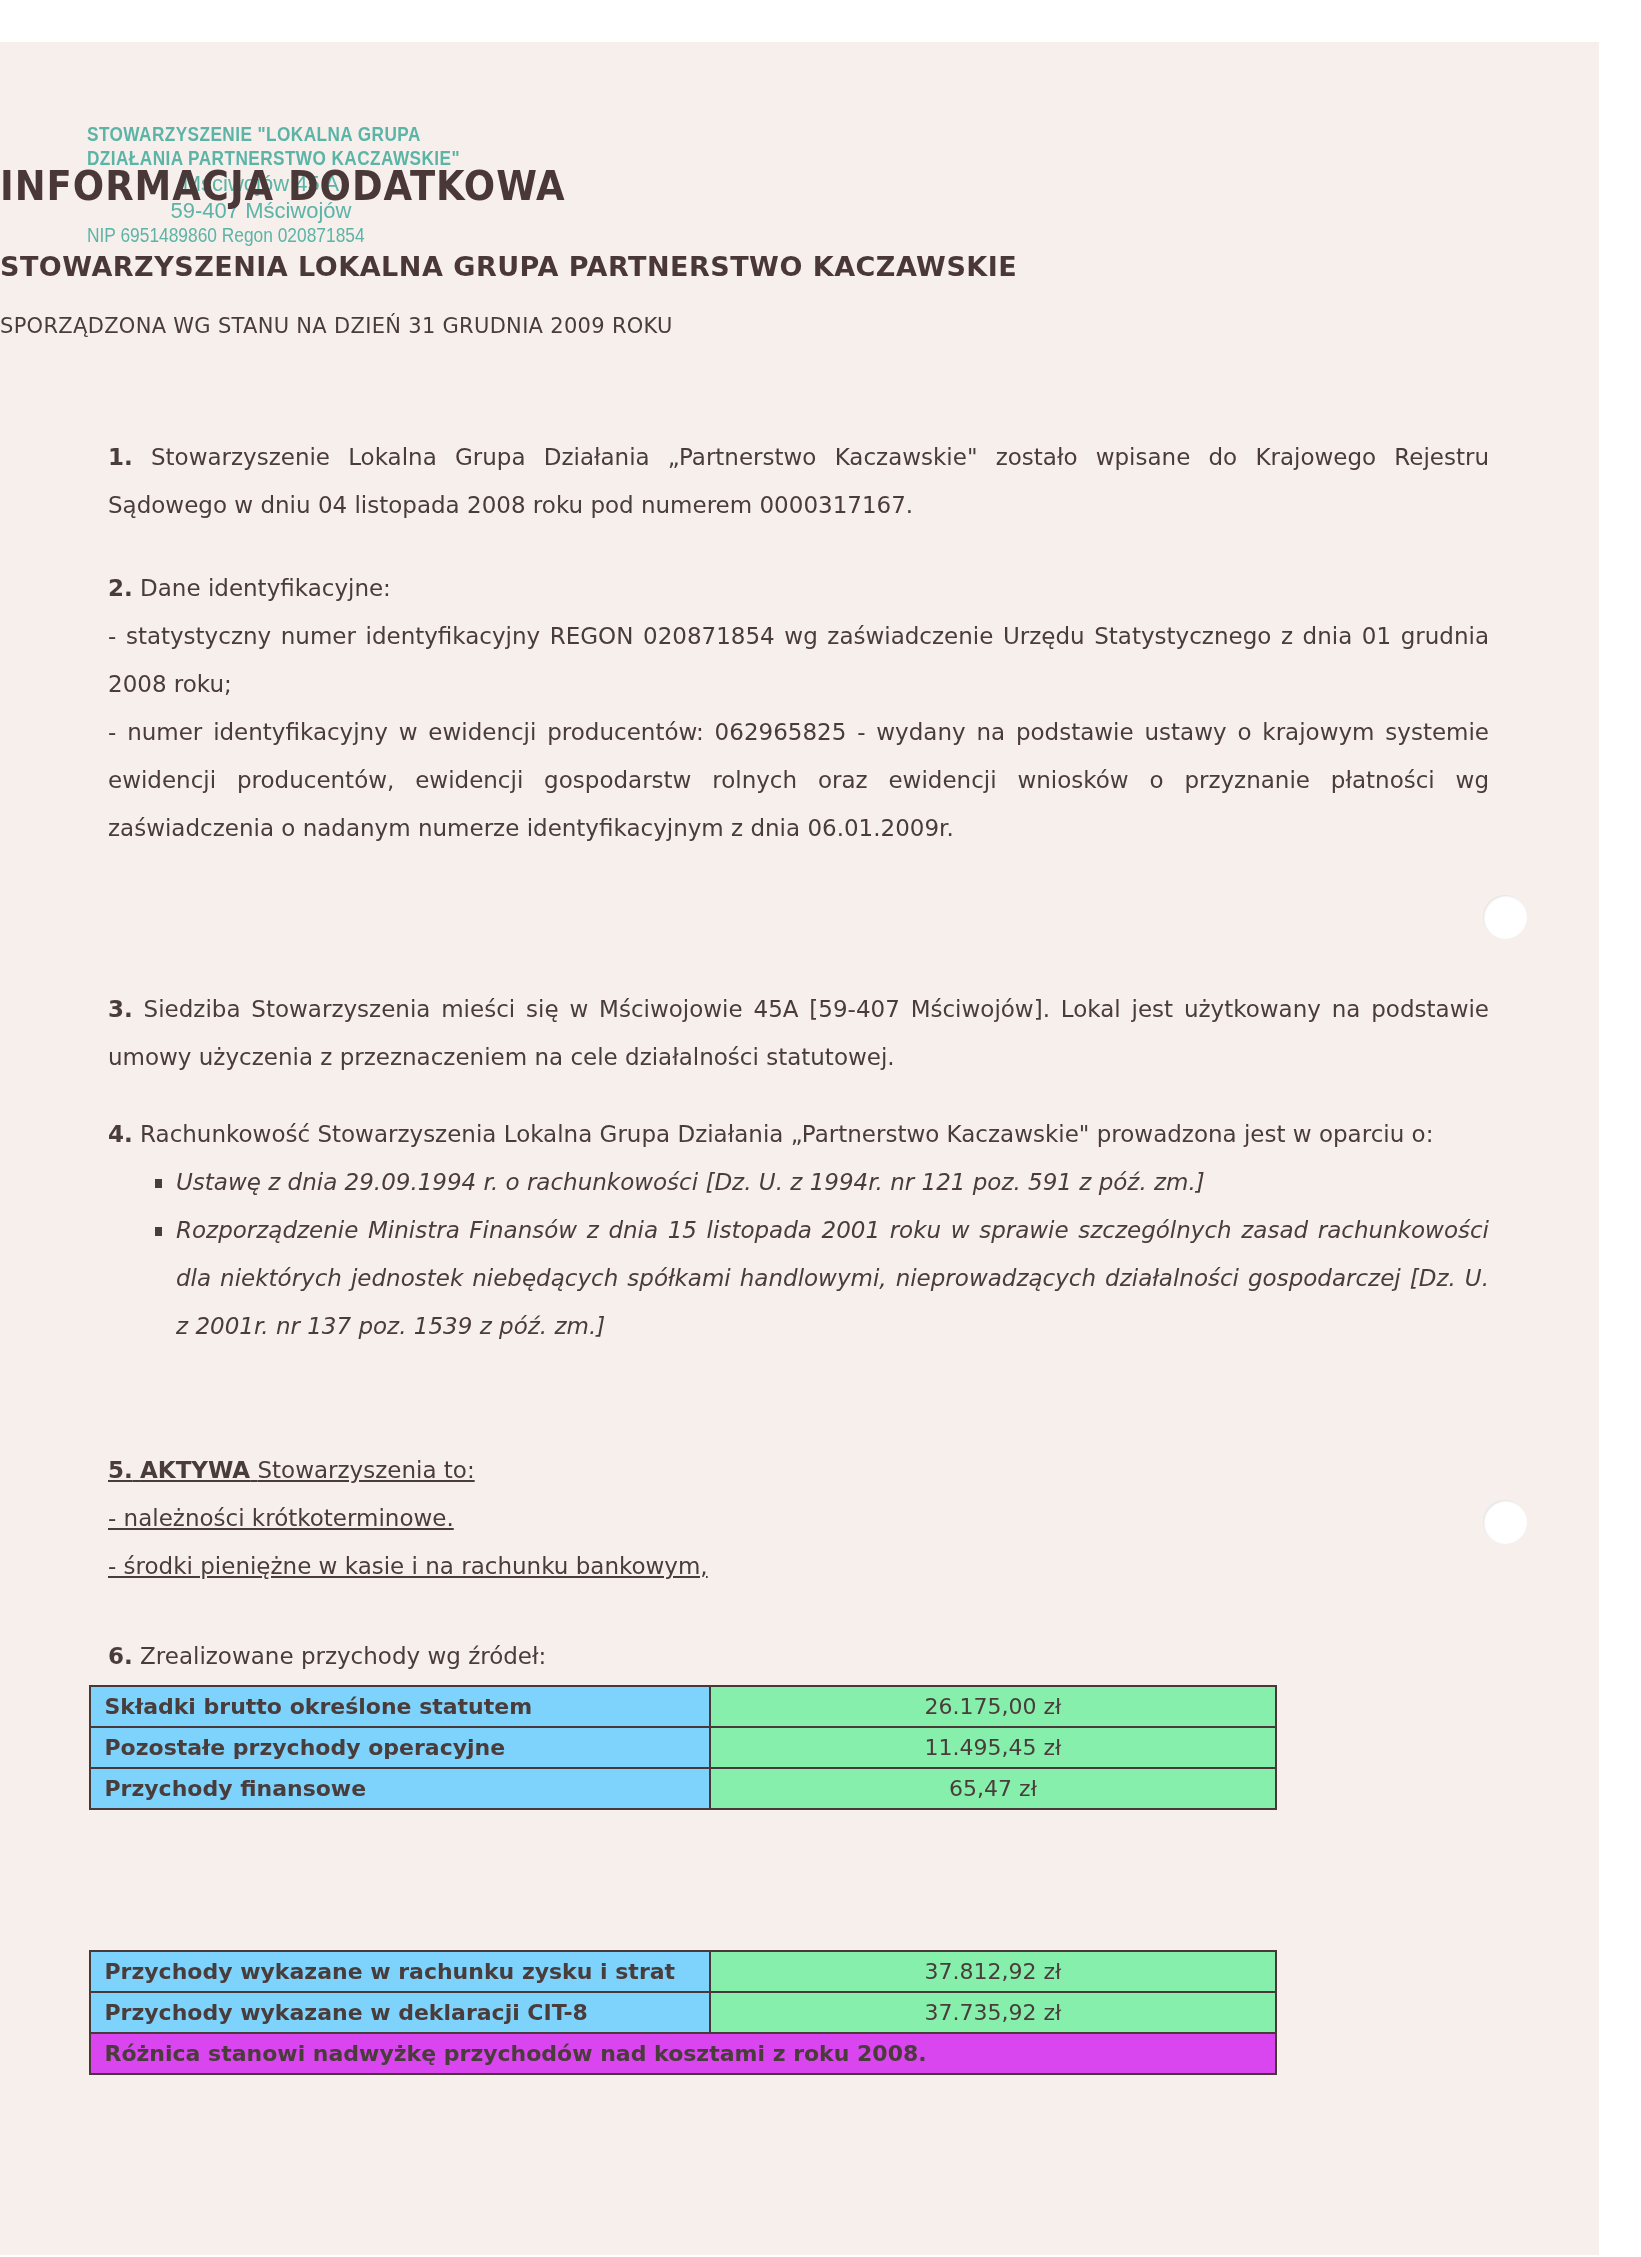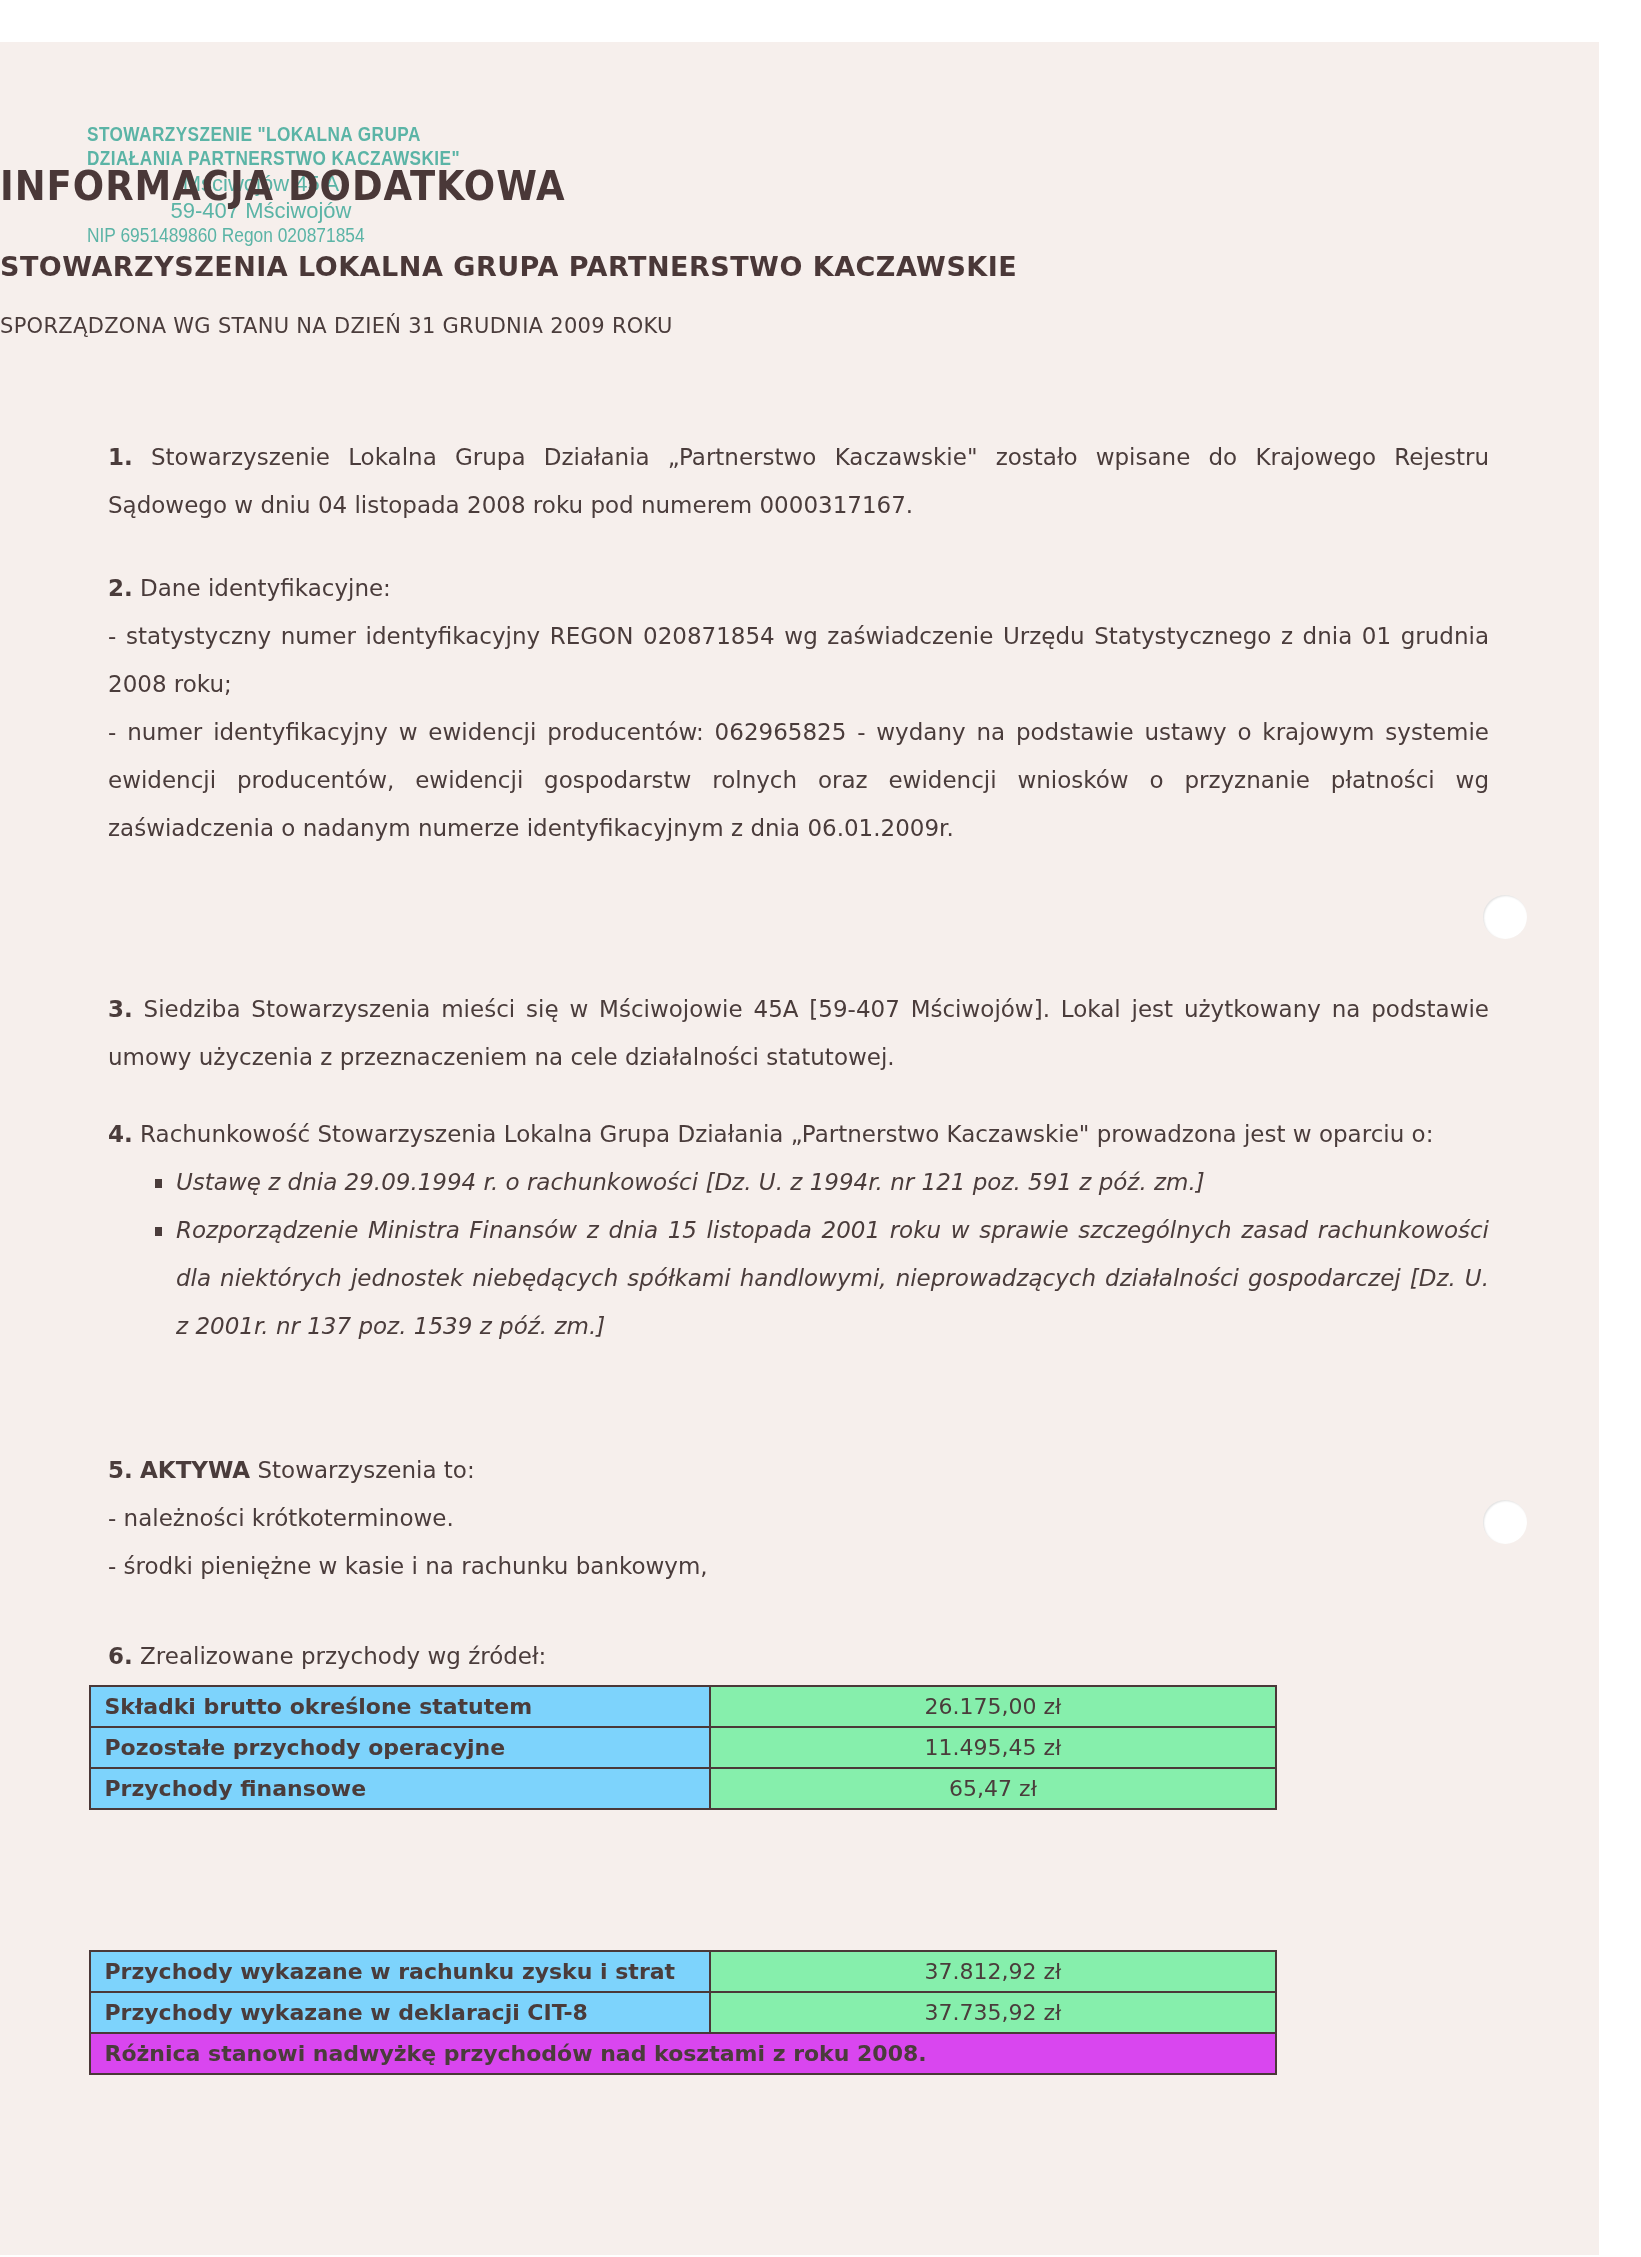--- a/index.html
+++ b/index.html
@@ -32,21 +32,21 @@
     .body p { margin: 0; }
     .b { font-weight: bold; }
     .sec1 { top: 433px; }
     .sec2 { top: 564px; }
     .sec3 { top: 985px; }
     .sec4 { top: 1110px; }
     .sec4 ul { list-style: none; margin: 0; padding: 0 0 0 68px; }
     .sec4 li { position: relative; font-style: italic; }
     .sec4 li::before { content: ""; position: absolute; left: -21px; top: 21px;
                        width: 6.8px; height: 8.7px; background: #4a3c3b; }
-    .sec5 { top: 1446px; }
+    .sec5 { top: 1446px; text-decoration: underline; }
     .sec6 { top: 1632px; }
 
     table.rev { position: absolute; left: 89px; width: 1188px; border-collapse: collapse;
                 font-size: 22px; }
     table.rev td { border: 2.9px solid #4a3838; height: 39px; padding: 0 13.5px; }
     table.rev td.lbl { width: 591px; background: #7dd3fc; font-weight: bold; }
     table.rev td.val { text-align: center; background: #86efac; }
     table.rev td.note { background: #d946ef; font-weight: bold; }
     .tbl1 { top: 1685px; }
     .tbl2 { top: 1950px; }

